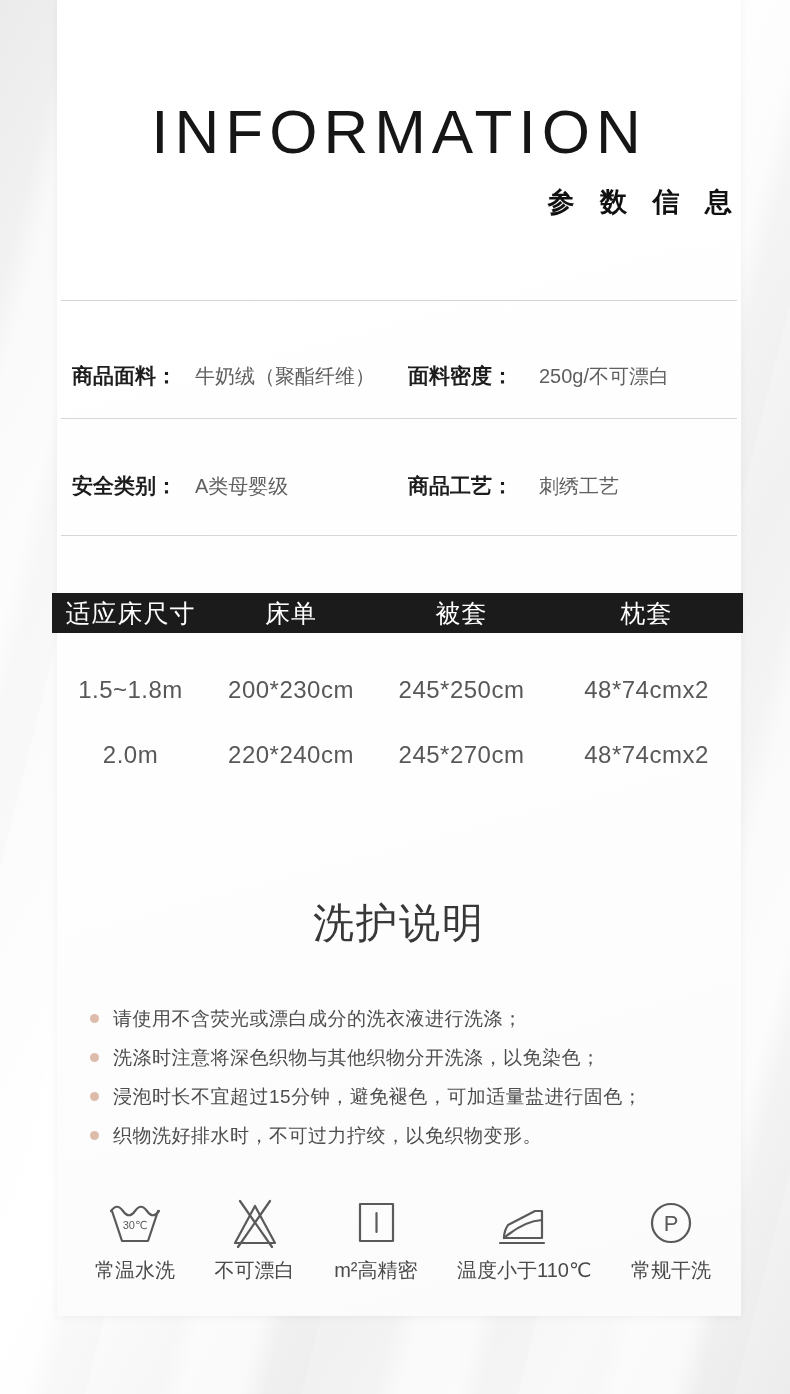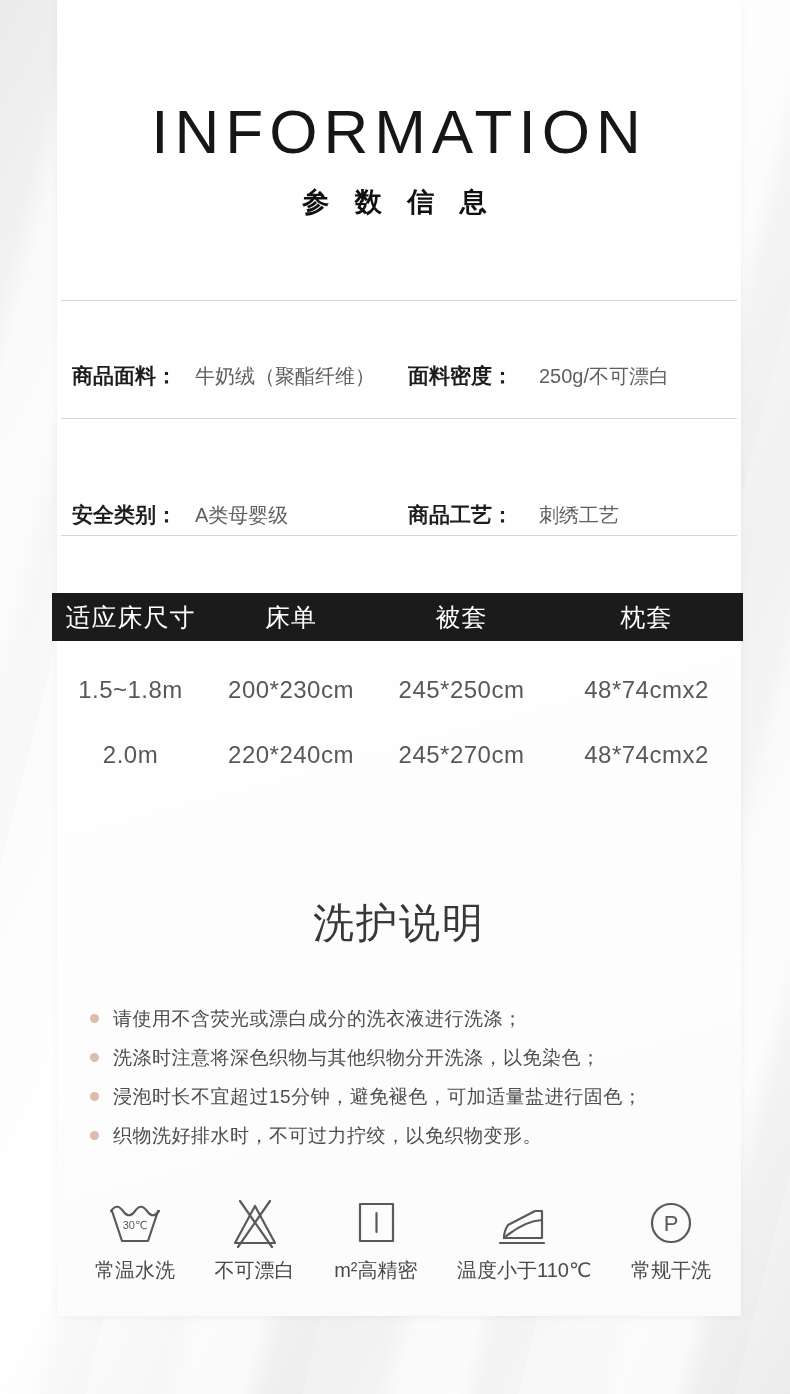--- a/index.html
+++ b/index.html
@@ -21,36 +21,36 @@
     background:linear-gradient(165deg,#ffffff 0%,#fefefe 55%,#fbfbfb 100%);
     box-shadow:0 1px 8px rgba(0,0,0,.05);
   }
   .title-en{
     position:absolute; top:96px; left:0; width:100%;
     text-align:center; font-size:62px; font-weight:300;
     letter-spacing:6px; color:#161616;
   }
   .title-cn{
     position:absolute; top:184px; left:0; width:100%;
-    text-align:center; font-size:27px; font-weight:700;
+    text-align:right; font-size:27px; font-weight:700;
     letter-spacing:9px; color:#111;
   }
   .divider{ position:absolute; left:4px; right:4px; height:1px; background:#d6d6d6; }
   .div-1{ top:300px; } .div-2{ top:418px; } .div-3{ top:535px; }
   .param-row{ position:absolute; left:0; width:100%; height:30px; }
-  .param-1{ top:361px; } .param-2{ top:500px; }
+  .param-1{ top:361px; } .param-2{ top:471px; }
   .p-label{ position:absolute; font-size:21px; font-weight:700; color:#1d1d1d; line-height:30px; white-space:nowrap; }
   .p-value{ position:absolute; font-size:20px; color:#5f5f5f; line-height:30px; white-space:nowrap; }
   .pos-l1{ left:15px; } .pos-v1{ left:138px; } .pos-l2{ left:351px; } .pos-v2{ left:482px; }
   .size-grid{
     position:absolute; left:-5px; right:-2px;
     display:grid; grid-template-columns:157px 164px 177px 1fr;
     align-items:center; text-align:center;
   }
-  .tbl-header{ top:593px; height:48px; background:#1b1b1b; color:#fff; font-size:25px; letter-spacing:1px; }
+  .tbl-header{ top:593px; height:40px; background:#1b1b1b; color:#fff; font-size:25px; letter-spacing:1px; }
   .tbl-row1{ top:672px; height:36px; } .tbl-row2{ top:737px; height:36px; }
   .tbl-row1 span,.tbl-row2 span{ font-size:24px; color:#585858; letter-spacing:.5px; }
   .wash-title{
     position:absolute; top:896px; left:0; width:100%;
     text-align:center; font-size:41px; font-weight:400; color:#383838; letter-spacing:2px;
   }
   .wash-list{ position:absolute; top:999px; left:33px; right:10px; list-style:none; }
   .wash-list li{ display:flex; align-items:center; height:39px; }
   .dot{ width:9px; height:9px; border-radius:50%; background:#ddbcab; margin-right:14px; flex:0 0 9px; }
   .tip-text{ font-size:19px; color:#4d4d4d; letter-spacing:.5px; white-space:nowrap; }

